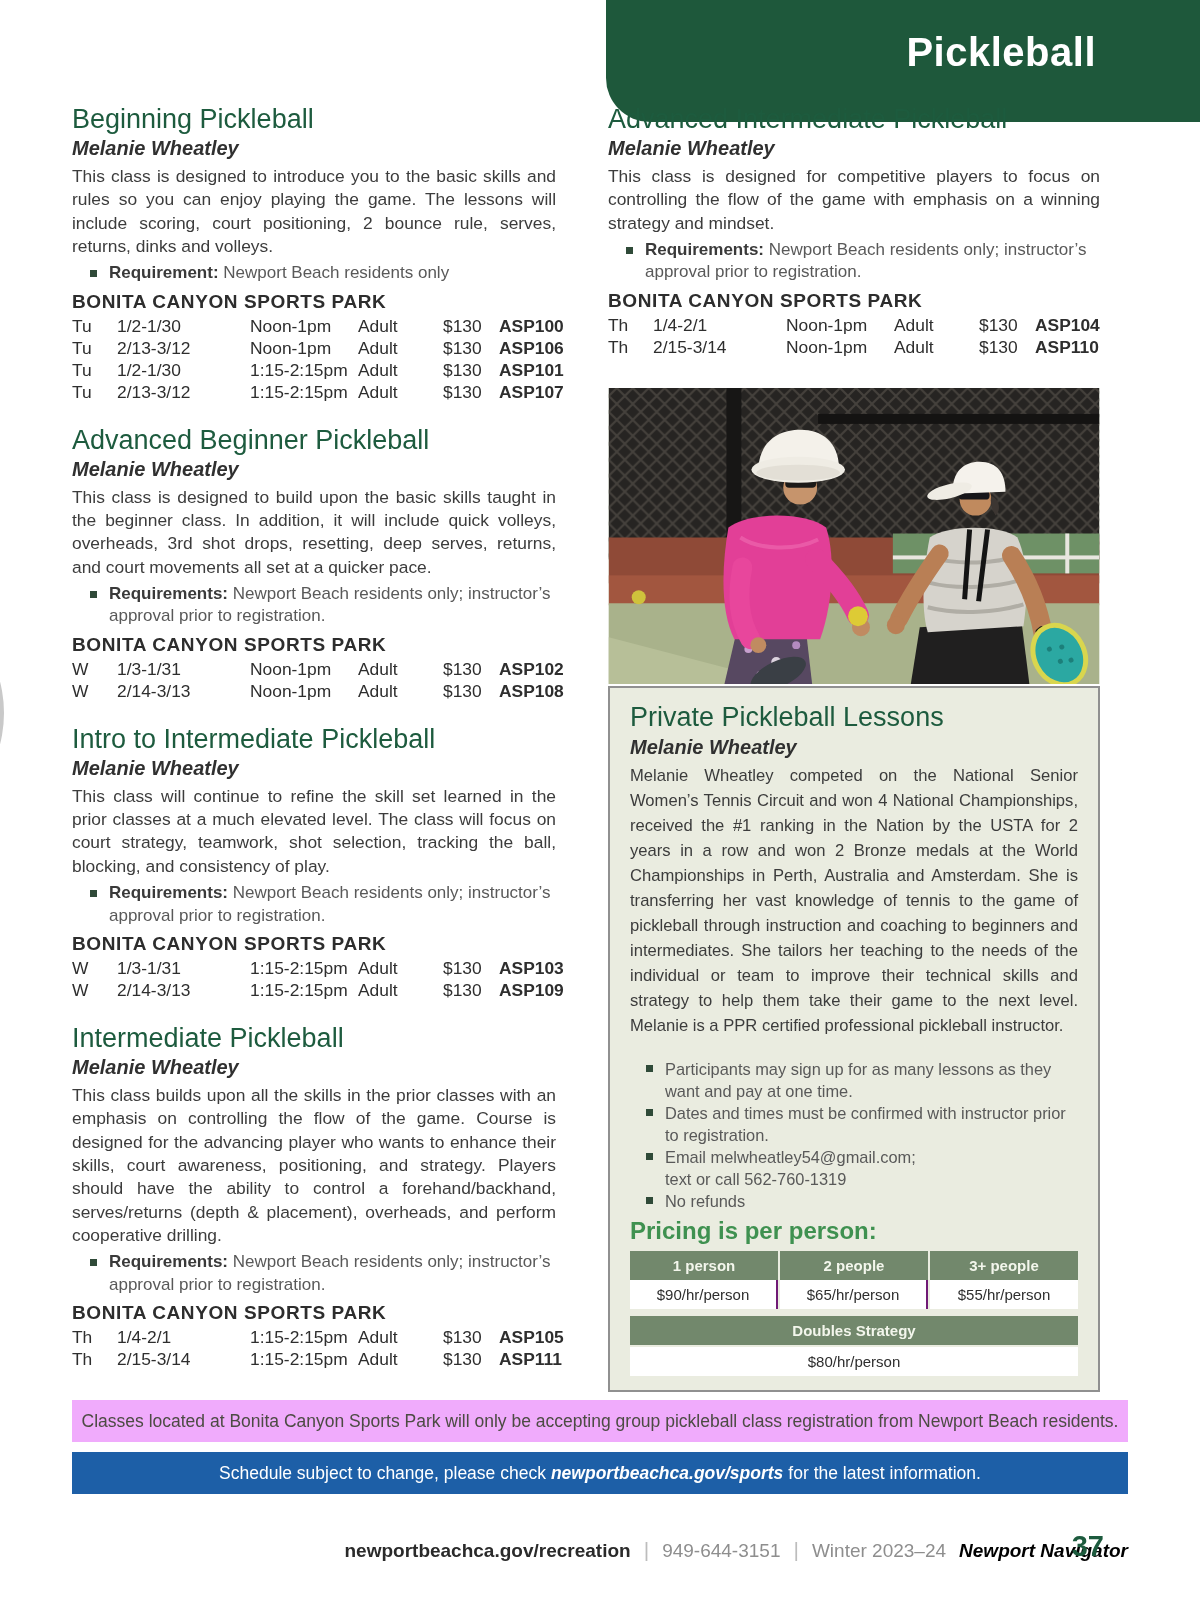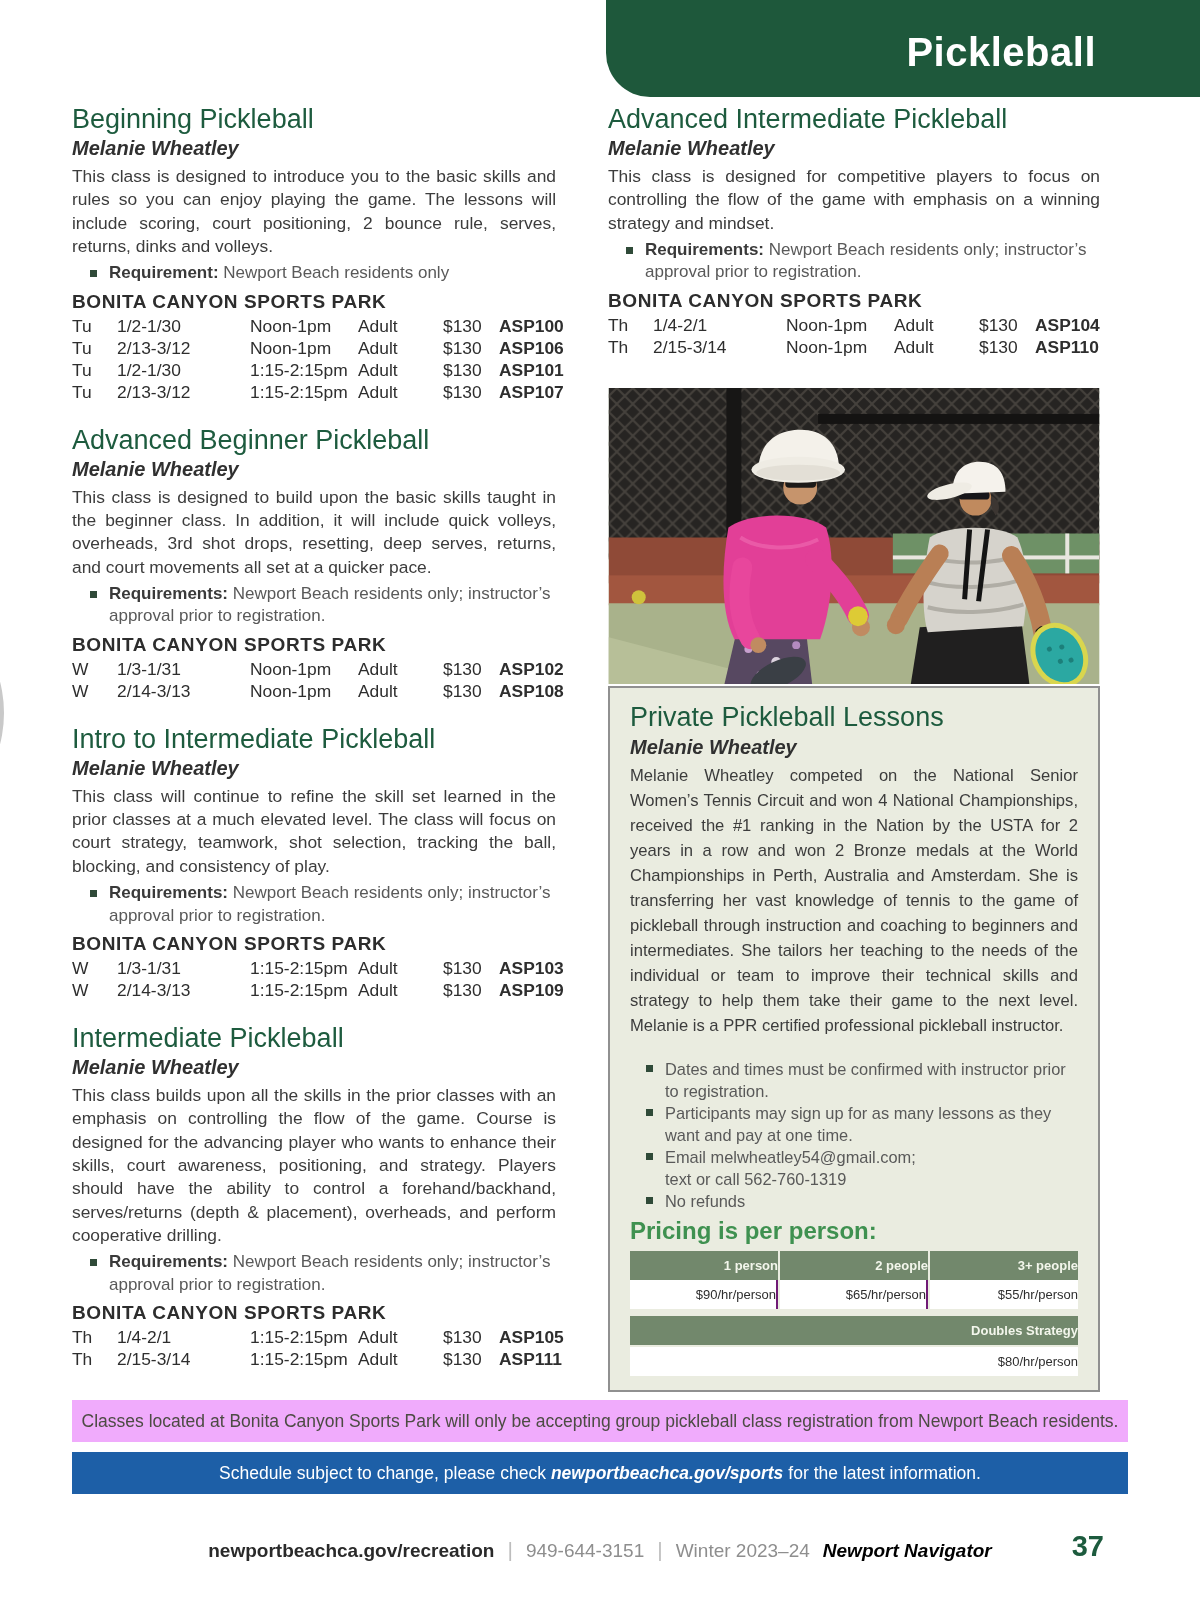--- a/index.html
+++ b/index.html
@@ -1,21 +1,21 @@
 <!DOCTYPE html>
 <html><head>
 <meta charset="utf-8">
 <style>
   html,body{margin:0;padding:0;background:#e8e8e8;}
   *{box-sizing:border-box;}
   .page{position:relative;width:1200px;height:1606px;margin:0 auto;background:#ffffff;
         overflow:hidden;font-family:"Liberation Sans",sans-serif;color:#3c3c3c;}
 
   
-  .top-banner{position:absolute;left:606px;right:0;top:0;height:97px;background:#1e583b;
+  .top-banner{position:absolute;left:606px;right:0;top:0;height:122px;background:#1e583b;
               border-radius:0 0 0 44px;}
   .top-banner .title{position:absolute;right:104px;top:30px;font-size:40px;font-weight:bold;
               color:#ffffff;letter-spacing:.5px;}
 
   
   .edge-circle{position:absolute;border-radius:50%;background:#fdfdfb;border:11px solid #c9c9c9;
                box-shadow:inset 0 0 0 3px #2f9db4;}
   .edge-circle.c2{width:202px;height:226px;left:-198px;top:600px;border-width:13px;}
 
   
@@ -49,36 +49,36 @@
   .lessons-box{margin-top:2px;background:#eaece0;border:2px solid #909090;
                padding:14px 20px 14px 20px;}
   .lessons-box h2.sec-title{font-size:27px;line-height:31px;}
   .lessons-box .instructor{margin-bottom:4px;}
   .lessons-box p.bio{margin:0 0 20px 0;font-size:16.6px;line-height:25px;text-align:justify;color:#3c3c3c;}
   .lessons-box .bullet{font-size:16.4px;line-height:22px;}
   .lessons-box .bullet .sq{margin:7px 12px 0 16px;}
   .pricing-title{margin:3px 0 6px 0;font-size:24px;line-height:28px;font-weight:bold;color:#3f9150;}
   .price-table{width:100%;}
   .pt-row{display:grid;grid-template-columns:1fr 1fr 1fr;column-gap:2px;}
-  .pt-cell{text-align:right;font-size:13px;line-height:29px;}
+  .pt-cell{text-align:center;font-size:15px;line-height:29px;}
   .pt-head .pt-cell{background:#72886c;color:#f3f6ec;font-weight:bold;}
   .pt-vals .pt-cell{background:#ffffff;color:#2e2e2e;border-right:2px solid #701a75;}
   .pt-vals .pt-cell:last-child{border-right:none;}
   .pt-full{margin-top:7px;display:block;}
   .pt-full .pt-cell{display:block;}
 
   
   .notice{position:absolute;left:72px;right:72px;height:42px;display:flex;align-items:center;
           justify-content:center;font-size:17.5px;}
   .notice-tan{top:1400px;background:#f0abfc;color:#4c4b43;}
   .notice-blue{top:1452px;background:#1d5fa7;color:#ffffff;}
   .notice-blue .lnk{font-weight:bold;font-style:italic;margin:0 5px;}
 
   
-  .footer{position:absolute;left:72px;right:72px;top:1538px;display:flex;justify-content:center;
+  .footer{position:absolute;left:72px;right:72px;top:1538px;display:flex;justify-content:flex-end;
           align-items:baseline;gap:13px;font-size:19px;color:#8e8e8e;}
   .footer .site{font-weight:bold;color:#2a2a2a;}
   .footer .sep{color:#bdbdbd;font-size:21px;}
   .footer .pub{font-weight:bold;font-style:italic;color:#000000;}
   .page-num{position:absolute;right:96px;top:1530px;font-size:29px;font-weight:bold;color:#1d5b3e;}
 </style>
 </head>
 <body>
 
 <div class="page">
@@ -338,25 +338,25 @@
       </g>
     </svg>
 
     <div class="lessons-box">
       <h2 class="sec-title">Private Pickleball Lessons</h2>
       <div class="instructor">Melanie Wheatley</div>
       <p class="bio">Melanie Wheatley competed on the National Senior Women’s Tennis Circuit and won 4 National Championships, received the #1 ranking in the Nation by the USTA for 2 years in a row and won 2 Bronze medals at the World Championships in Perth, Australia and Amsterdam. She is transferring her vast knowledge of tennis to the game of pickleball through instruction and coaching to beginners and intermediates. She tailors her teaching to the needs of the individual or team to improve their technical skills and strategy to help them take their game to the next level. Melanie is a PPR certified professional pickleball instructor.</p>
       <div class="bullets">
           <div class="bullet">
             <span class="sq"></span>
+            <span class="btext">Participants may sign up for as many lessons as they want and pay at one time.</span>
+          </div>
+          <div class="bullet">
+            <span class="sq"></span>
             <span class="btext">Dates and times must be confirmed with instructor prior to registration.</span>
-          </div>
-          <div class="bullet">
-            <span class="sq"></span>
-            <span class="btext">Participants may sign up for as many lessons as they want and pay at one time.</span>
           </div>
           <div class="bullet">
             <span class="sq"></span>
             <span class="btext">Email melwheatley54@gmail.com;
 text or call 562-760-1319</span>
           </div>
           <div class="bullet">
             <span class="sq"></span>
             <span class="btext">No refunds</span>
           </div>

